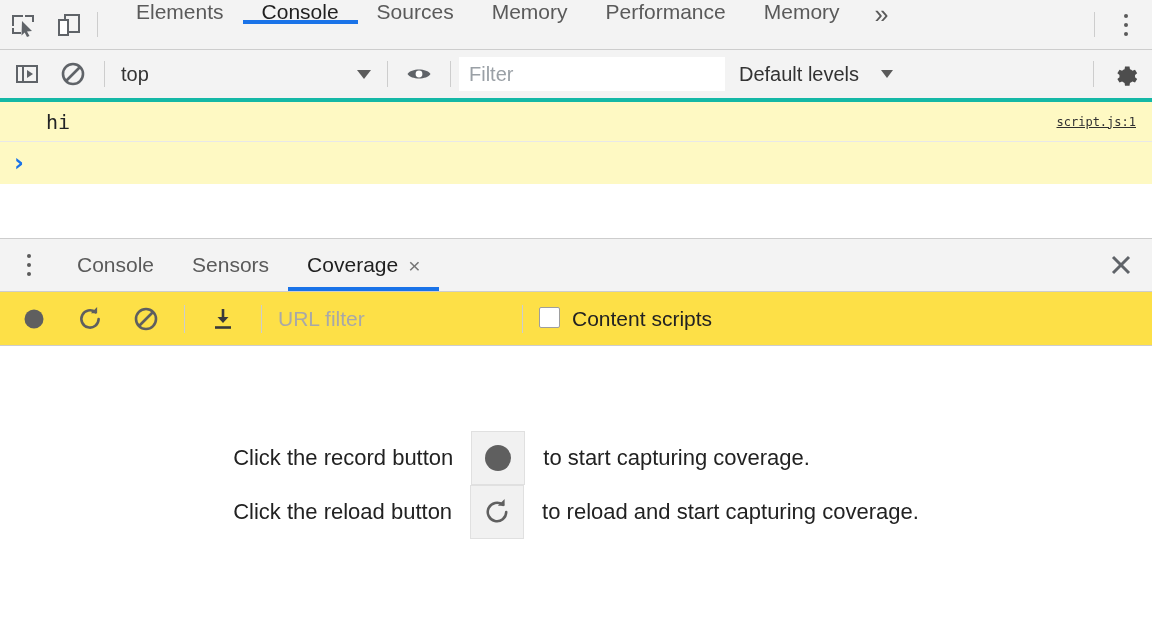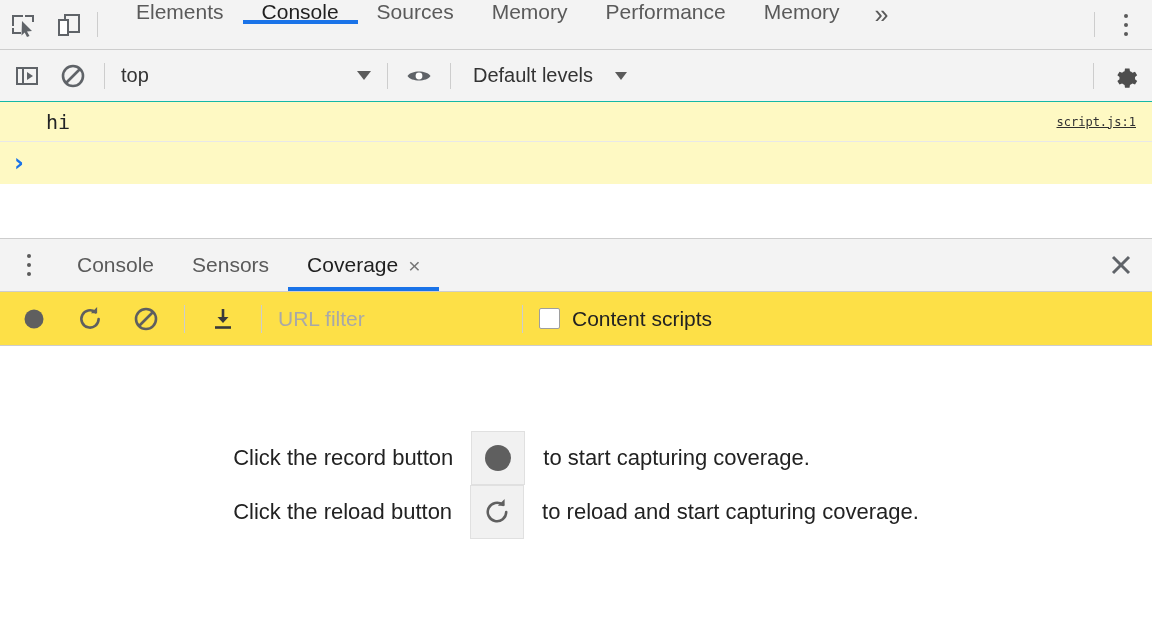--- a/index.html
+++ b/index.html
@@ -55,21 +55,21 @@
     width: 52px; display: flex; flex-direction: column;
     align-items: center; justify-content: center; gap: 5px;
     cursor: pointer;
   }
   .kebab i { width: 4px; height: 4px; border-radius: 50%; background: #5a5a5a; display: block; }
 
   
   .console-toolbar {
     height: 52px; flex: 0 0 52px;
     background: #f3f3f3;
-    border-bottom: 1px solid #14b8a6;
+    border-bottom: 4px solid #14b8a6;
     display: flex; align-items: center;
     padding: 0 4px;
     justify-content: space-between;
   }
   .ctb-btn {
     width: 46px; height: 44px;
     display: flex; align-items: center; justify-content: center;
     cursor: pointer;
   }
   .ctb-sep { width: 1px; height: 26px; background: #cdcdcd; margin: 0 8px; flex: 0 0 1px; }
@@ -203,21 +203,21 @@
   }
   .cov-sep { width: 1px; height: 28px; background: #cdcdcd; margin: 0 10px; flex: 0 0 1px; }
   .url-filter {
     width: 240px; height: 34px;
     background: transparent; border: none; outline: none;
     font-family: "Liberation Sans", sans-serif;
     font-size: 21px; color: #333; padding: 0 6px;
   }
   .url-filter::placeholder { color: #a8a8a8; }
   .cov-check {
-    display: flex; align-items: center; gap: 12px;
+    display: flex; gap: 12px;
     cursor: pointer; padding-left: 6px;
   }
   .checkbox {
     width: 21px; height: 21px;
     border: 1px solid #9e9e9e; border-radius: 2px;
     background: #fff; flex: 0 0 21px;
   }
   .cov-check-label { font-size: 21px; color: #222; }
 
   
@@ -307,20 +307,21 @@
 
     <div class="ctb-btn">
       <svg width="26" height="26" viewBox="0 0 26 26">
         <path d="M1.5 13 C5 7, 21 7, 24.5 13 C21 19, 5 19, 1.5 13 Z" fill="#5f6368"></path>
         <circle cx="13" cy="13" r="3.4" fill="#ffffff"></circle>
       </svg>
     </div>
 
     <div class="ctb-sep"></div>
 
+    <input class="filter-input" type="text" placeholder="Filter" style="">
 
     <div class="levels-select">
       <span class="levels-label">Default levels</span>
       <span class="caret-sm"></span>
     </div>
 
     <div class="ctb-right">
       <div class="ctb-sep"></div>
       <div class="ctb-btn">
         <svg width="28" height="28" viewBox="0 0 26 26">

